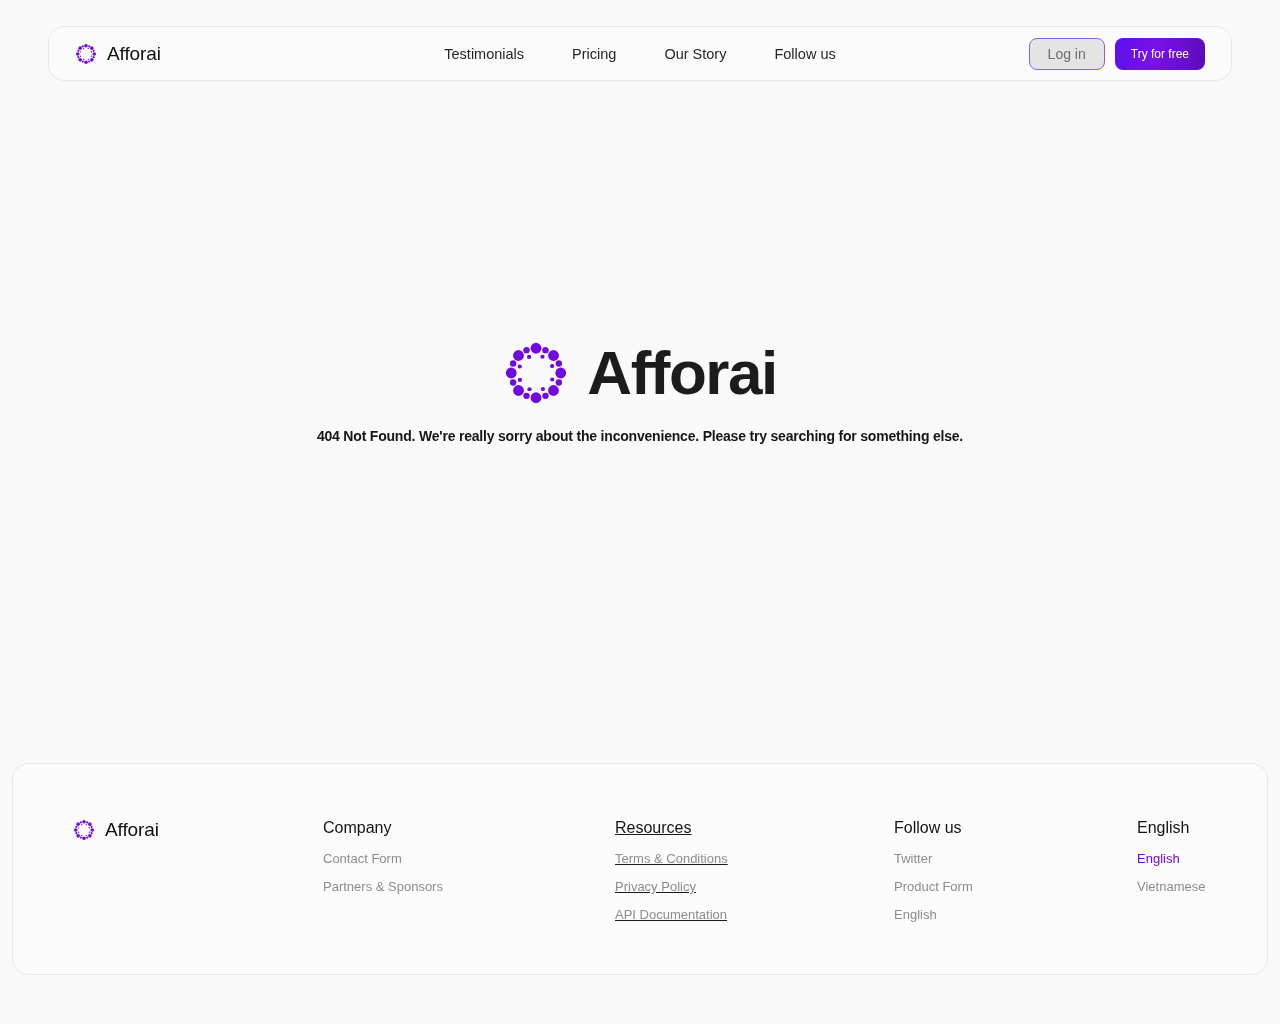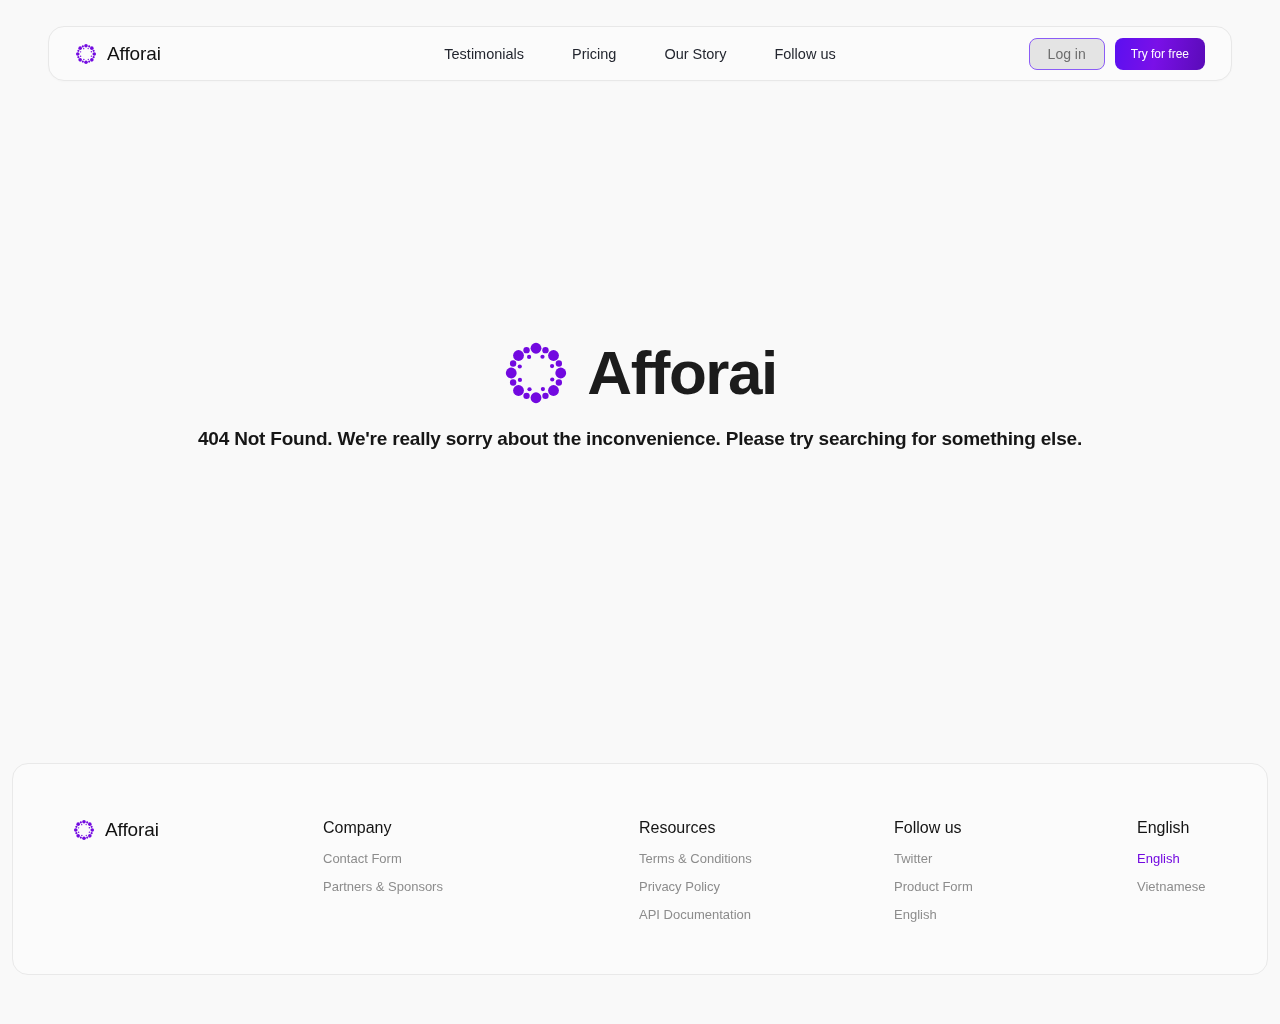--- a/index.html
+++ b/index.html
@@ -115,21 +115,21 @@
   }
   .hero-word {
     font-size: 62px;
     font-weight: bold;
     color: #1c1c1c;
     letter-spacing: -1.5px;
     line-height: 1;
   }
   .hero-msg {
     margin-top: 22px;
-    font-size: 19px;
+    font-size: 14px;
     font-weight: bold;
     color: #161616;
     letter-spacing: -0.2px;
   }
 
   
   .footer-card {
     position: absolute;
     left: 12px;
     top: 763px;
@@ -159,21 +159,21 @@
     font-size: 19px;
     color: #111;
     letter-spacing: -0.1px;
   }
 
   .footer-col {
     position: absolute;
     top: 55px;
   }
   .col-company   { left: 310px; }
-  .col-resources { left: 626px; }
+  .col-resources { left: 602px; text-decoration: underline; }
   .col-follow    { left: 881px; }
   .col-language  { left: 1124px; }
 
   .col-title {
     font-size: 16px;
     font-weight: 400;
     color: #141414;
     margin-bottom: 14px;
     white-space: nowrap;
   }

